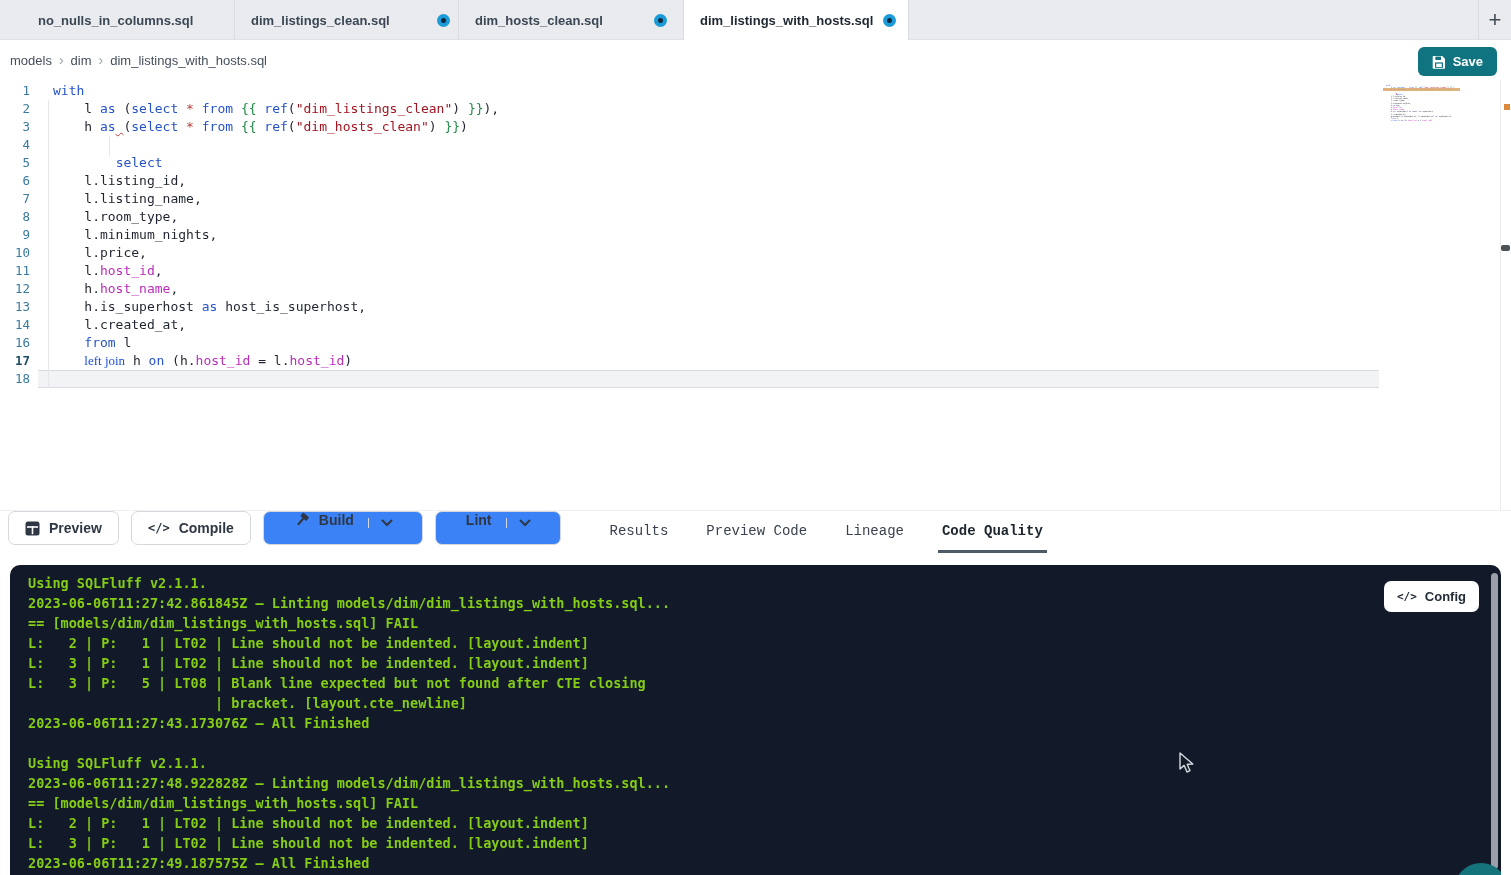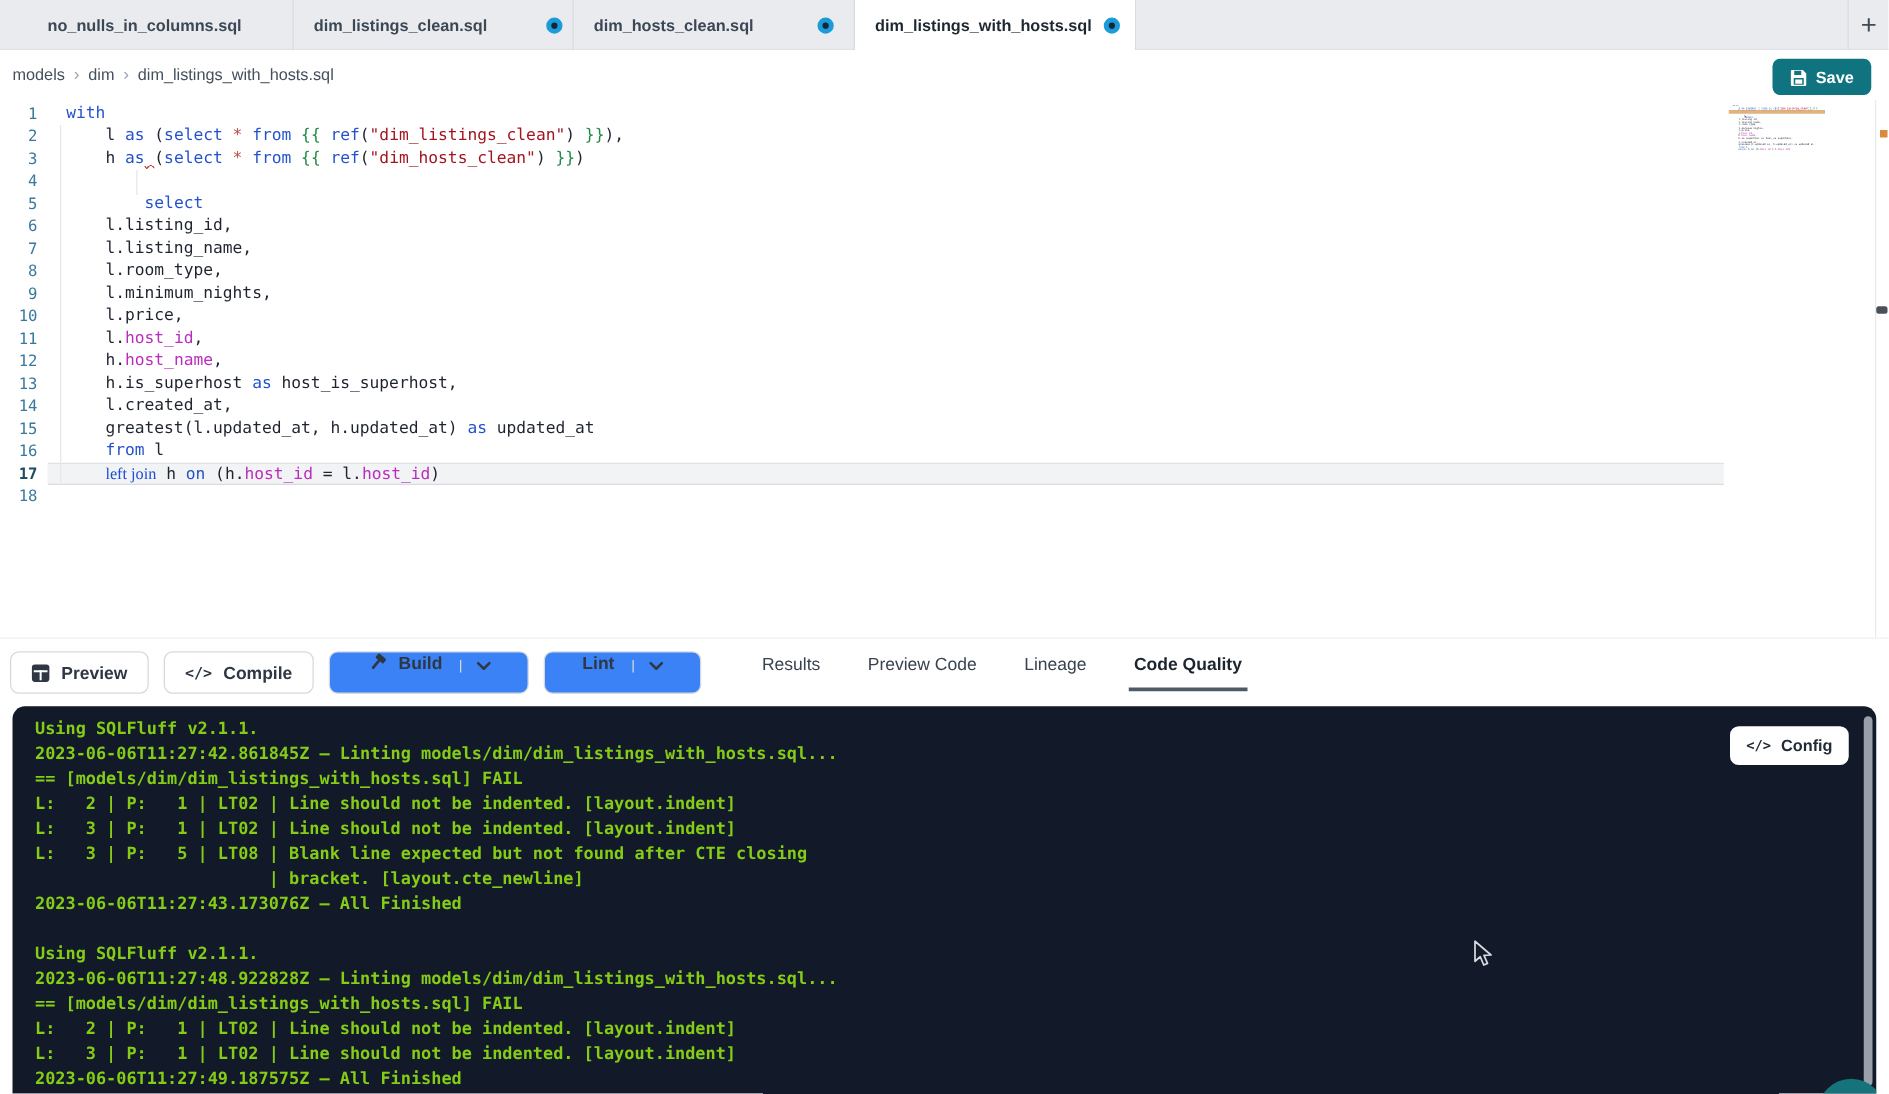--- a/index.html
+++ b/index.html
@@ -63,35 +63,35 @@
            opacity:.85;z-index:5;}
   .ed-sep{position:absolute;left:1500px;top:0;height:430px;width:1px;background:#e8eaec;}
   .ed-mark{position:absolute;left:1504px;top:24px;width:6px;height:6px;background:#d98a3d;}
   .ed-handle{position:absolute;left:1501px;top:165px;width:9px;height:6px;background:#4b5158;
              border-radius:2px;}
 
   
   .toolbar{position:absolute;top:510px;left:0;right:0;height:55px;background:#fff;
            border-top:1px solid #eef0f2;display:flex;align-items:flex-start;
            padding-left:8px;box-sizing:border-box;}
-  .btnrow{display:flex;margin-top:10px;}
+  .btnrow{display:flex;}
   .btn{display:flex;align-items:center;gap:9px;height:34px;padding:0 16px;background:#fff;
        border:1px solid #d5d9de;border-radius:7px;font-size:14px;font-weight:600;
        color:#2e3743;font-family:inherit;cursor:pointer;box-sizing:border-box;}
   .btn + .btn, .btn + .split, .split + .split{margin-left:12px;}
   .split{display:flex;align-items:flex-end;height:34px;padding:16px;background:#3b82f6;
          border:1px solid #d5d9de;border-radius:7px;box-sizing:border-box;margin-left:12px;}
   .split .main{display:flex;align-items:center;gap:9px;padding:0 14px;background:none;
                border:none;font-size:14px;font-weight:600;color:#2e3743;font-family:inherit;
                cursor:pointer;}
   .split .chev{width:38px;border:none;border-left:1px solid #d5d9de;background:none;
                display:flex;align-items:center;justify-content:center;cursor:pointer;}
   .ptabs{display:flex;margin-left:45px;gap:30px;height:42px;align-items:center;}
   .ptab{font-size:14px;color:#39424e;height:100%;display:flex;align-items:center;
-        padding:0 4px;border-bottom:3px solid transparent;box-sizing:border-box;cursor:pointer;}
+        padding:0 4px;border-bottom:3px solid transparent;box-sizing:border-box;cursor:pointer;font-family:Liberation Mono, monospace;}
   .ptab.active{color:#1c242e;font-weight:600;border-bottom-color:#4f5a68;}
 
   
   .terminal{position:absolute;top:565px;left:10px;right:10px;bottom:0;background:#121a29;
             border-radius:10px 10px 0 0;overflow:hidden;}
   #term-pre{position:absolute;left:18px;top:8px;margin:0;color:#84cc16;white-space:pre;
             font-family:"DejaVu Sans Mono","Liberation Mono",monospace;
             font-size:13.5px;line-height:20px;font-weight:700;}
   .config{position:absolute;right:22px;top:16px;height:31px;padding:0 13px;background:#fff;
           border:none;border-radius:7px;display:flex;align-items:center;gap:8px;
@@ -202,24 +202,20 @@
           <span class="gutter">12</span>
           <pre class="codeline"><span class="tk-t">    h.</span><span class="tk-m">host_name</span><span class="tk-t">,</span></pre>
         </div>
         <div class="row">
           <span class="gutter">13</span>
           <pre class="codeline"><span class="tk-t">    h.is_superhost </span><span class="tk-k">as</span><span class="tk-t"> host_is_superhost,</span></pre>
         </div>
         <div class="row">
           <span class="gutter">14</span>
           <pre class="codeline"><span class="tk-t">    l.created_at,</span></pre>
-        </div>
-        <div class="row">
-          <span class="gutter">15</span>
-          <pre class="codeline"><span class="tk-t">    greatest(l.updated_at, h.updated_at) </span><span class="tk-k">as</span><span class="tk-t"> updated_at</span></pre>
         </div>
         <div class="row">
           <span class="gutter">16</span>
           <pre class="codeline"><span class="tk-t">    </span><span class="tk-k">from</span><span class="tk-t"> l</span></pre>
         </div>
         <div class="row">
           <span class="gutter cur">17</span>
           <pre class="codeline"><span class="tk-t">    </span><span class="tk-d">left join</span><span class="tk-t"> h </span><span class="tk-k">on</span><span class="tk-t"> (h.</span><span class="tk-m">host_id</span><span class="tk-t"> = l.</span><span class="tk-m">host_id</span><span class="tk-t">)</span></pre>
         </div>
         <div class="row">

